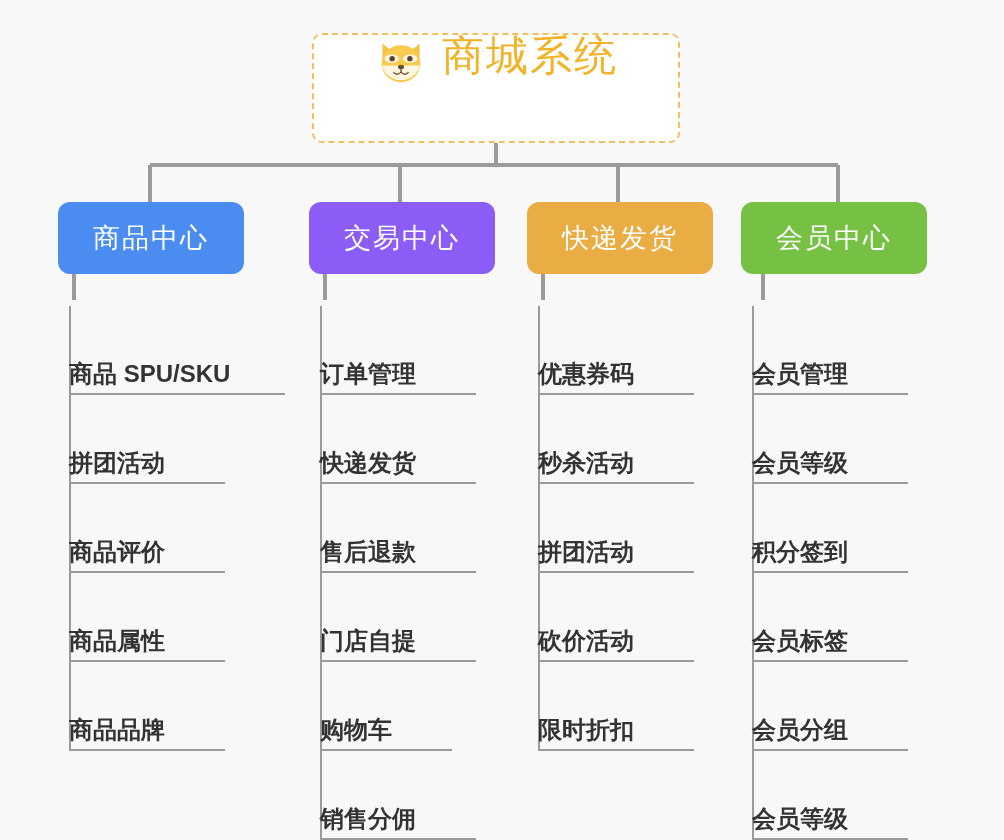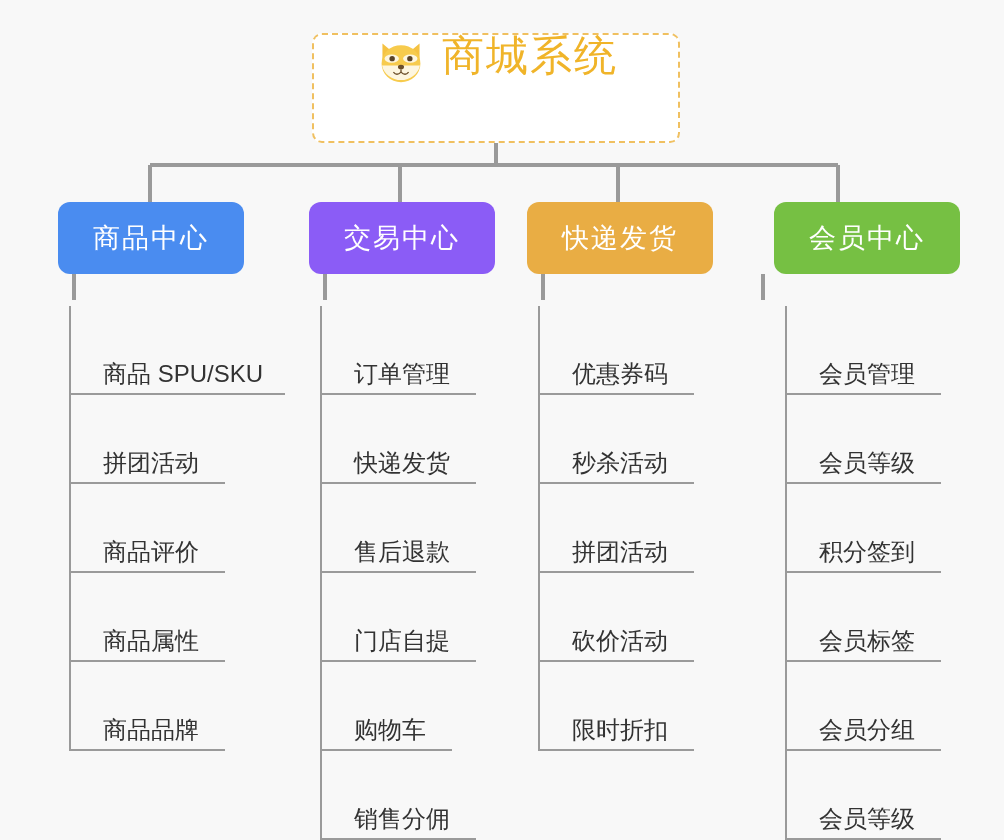--- a/index.html
+++ b/index.html
@@ -99,21 +99,21 @@
     bottom: 0;
     width: 2px;
     background: #9a9a9a;
   }
 
   .item {
     position: relative;
     height: 89px;
     display: flex;
     align-items: flex-end;
-    padding-left: 34px;
+    font-weight: bold;
   }
   .item-label {
     font-size: 24px;
     color: #333333;
     line-height: 1;
     padding-bottom: 9px;
     white-space: nowrap;
   }
   .item-underline {
     position: absolute;
@@ -250,21 +250,21 @@
           <span class="item-label">砍价活动</span>
           <div class="item-underline" style="width:156px;"></div>
         </div>
         <div class="item">
           <span class="item-label">限时折扣</span>
           <div class="item-underline" style="width:156px;"></div>
         </div>
       </div>
     </div>
 
-    <div class="column" style="left:774px; width:186px;">
+    <div class="column" style="left:741px; width:186px;">
       <div class="col-header" style="background:#76c043;">会员中心</div>
       <div class="col-items">
         <div class="col-rail"></div>
         <div class="item">
           <span class="item-label">会员管理</span>
           <div class="item-underline" style="width:156px;"></div>
         </div>
         <div class="item">
           <span class="item-label">会员等级</span>
           <div class="item-underline" style="width:156px;"></div>

